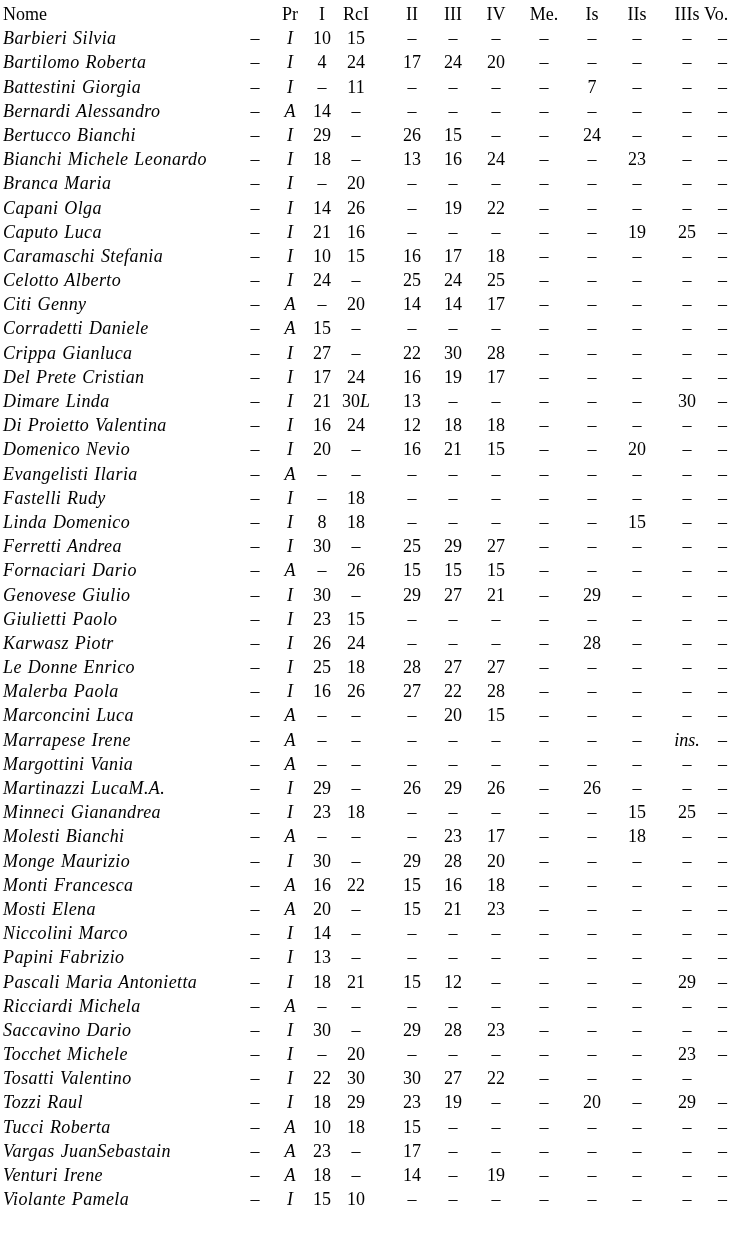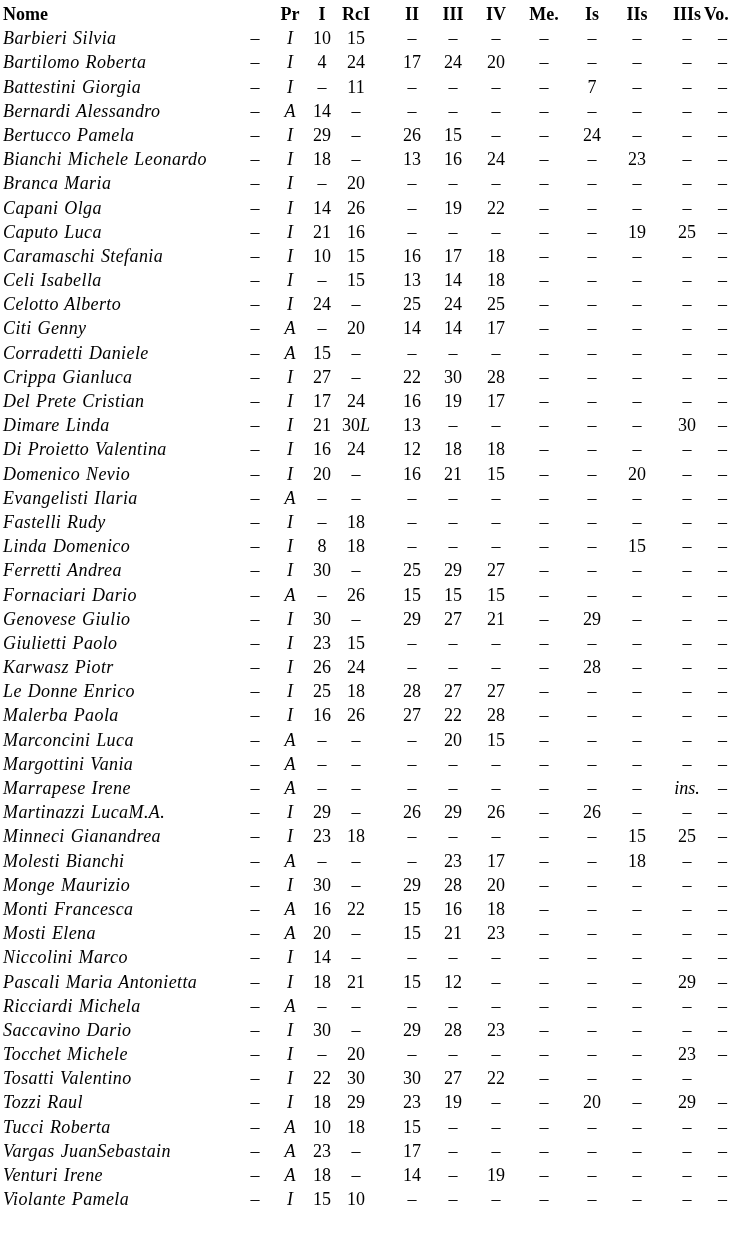--- a/index.html
+++ b/index.html
@@ -24,21 +24,21 @@
     font-family: "Liberation Serif", "DejaVu Serif", serif;
     font-size: 18px;
     line-height: 24.18px;
     height: 24.18px;
     text-align: center;
     vertical-align: middle;
     white-space: nowrap;
     overflow: visible;
   }
   thead th {
-    font-weight: bold;
+    font-weight: normal;
     margin-left: 24px;
   }
   
   th:first-child, td:first-child {
     text-align: left;
     padding-left: 3px;
   }
   td:first-child {
     font-style: italic;
     letter-spacing: 0.4px;
@@ -150,21 +150,21 @@
         <td>–</td>
         <td>–</td>
         <td>–</td>
         <td>–</td>
         <td>–</td>
         <td>–</td>
         <td>–</td>
         <td>–</td>
       </tr>
       <tr>
-        <td>Bertucco Pamela</td>
+        <td>Bertucco Bianchi</td>
         <td>–</td>
         <td><i>I</i></td>
         <td>29</td>
         <td>–</td>
         <td>26</td>
         <td>15</td>
         <td>–</td>
         <td>–</td>
         <td>24</td>
         <td>–</td>
@@ -232,35 +232,20 @@
         <td>–</td>
       </tr>
       <tr>
         <td>Caramaschi Stefania</td>
         <td>–</td>
         <td><i>I</i></td>
         <td>10</td>
         <td>15</td>
         <td>16</td>
         <td>17</td>
-        <td>18</td>
-        <td>–</td>
-        <td>–</td>
-        <td>–</td>
-        <td>–</td>
-        <td>–</td>
-      </tr>
-      <tr>
-        <td>Celi Isabella</td>
-        <td>–</td>
-        <td><i>I</i></td>
-        <td>–</td>
-        <td>15</td>
-        <td>13</td>
-        <td>14</td>
         <td>18</td>
         <td>–</td>
         <td>–</td>
         <td>–</td>
         <td>–</td>
         <td>–</td>
       </tr>
       <tr>
         <td>Celotto Alberto</td>
         <td>–</td>
@@ -540,47 +525,47 @@
         <td>–</td>
         <td>20</td>
         <td>15</td>
         <td>–</td>
         <td>–</td>
         <td>–</td>
         <td>–</td>
         <td>–</td>
       </tr>
       <tr>
+        <td>Marrapese Irene</td>
+        <td>–</td>
+        <td><i>A</i></td>
+        <td>–</td>
+        <td>–</td>
+        <td>–</td>
+        <td>–</td>
+        <td>–</td>
+        <td>–</td>
+        <td>–</td>
+        <td>–</td>
+        <td><i>ins.</i></td>
+        <td>–</td>
+      </tr>
+      <tr>
         <td>Margottini Vania</td>
         <td>–</td>
         <td><i>A</i></td>
         <td>–</td>
         <td>–</td>
         <td>–</td>
         <td>–</td>
         <td>–</td>
         <td>–</td>
         <td>–</td>
         <td>–</td>
         <td>–</td>
-        <td>–</td>
-      </tr>
-      <tr>
-        <td>Marrapese Irene</td>
-        <td>–</td>
-        <td><i>A</i></td>
-        <td>–</td>
-        <td>–</td>
-        <td>–</td>
-        <td>–</td>
-        <td>–</td>
-        <td>–</td>
-        <td>–</td>
-        <td>–</td>
-        <td><i>ins.</i></td>
         <td>–</td>
       </tr>
       <tr>
         <td>Martinazzi LucaM.A.</td>
         <td>–</td>
         <td><i>I</i></td>
         <td>29</td>
         <td>–</td>
         <td>26</td>
         <td>29</td>
@@ -664,20 +649,35 @@
         <td>–</td>
         <td>–</td>
         <td>–</td>
         <td>–</td>
       </tr>
       <tr>
         <td>Niccolini Marco</td>
         <td>–</td>
         <td><i>I</i></td>
         <td>14</td>
+        <td>–</td>
+        <td>–</td>
+        <td>–</td>
+        <td>–</td>
+        <td>–</td>
+        <td>–</td>
+        <td>–</td>
+        <td>–</td>
+        <td>–</td>
+      </tr>
+      <tr>
+        <td>Papini Fabrizio</td>
+        <td>–</td>
+        <td><i>I</i></td>
+        <td>13</td>
         <td>–</td>
         <td>–</td>
         <td>–</td>
         <td>–</td>
         <td>–</td>
         <td>–</td>
         <td>–</td>
         <td>–</td>
         <td>–</td>
       </tr>

